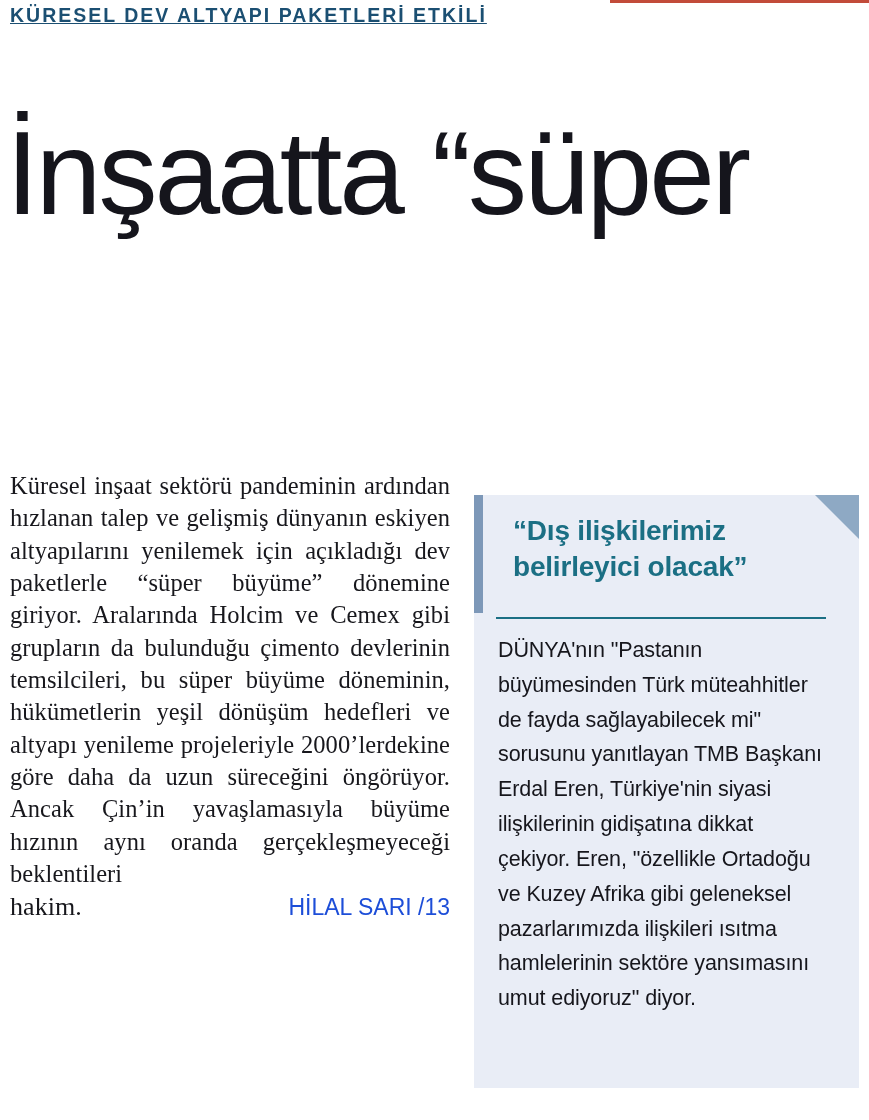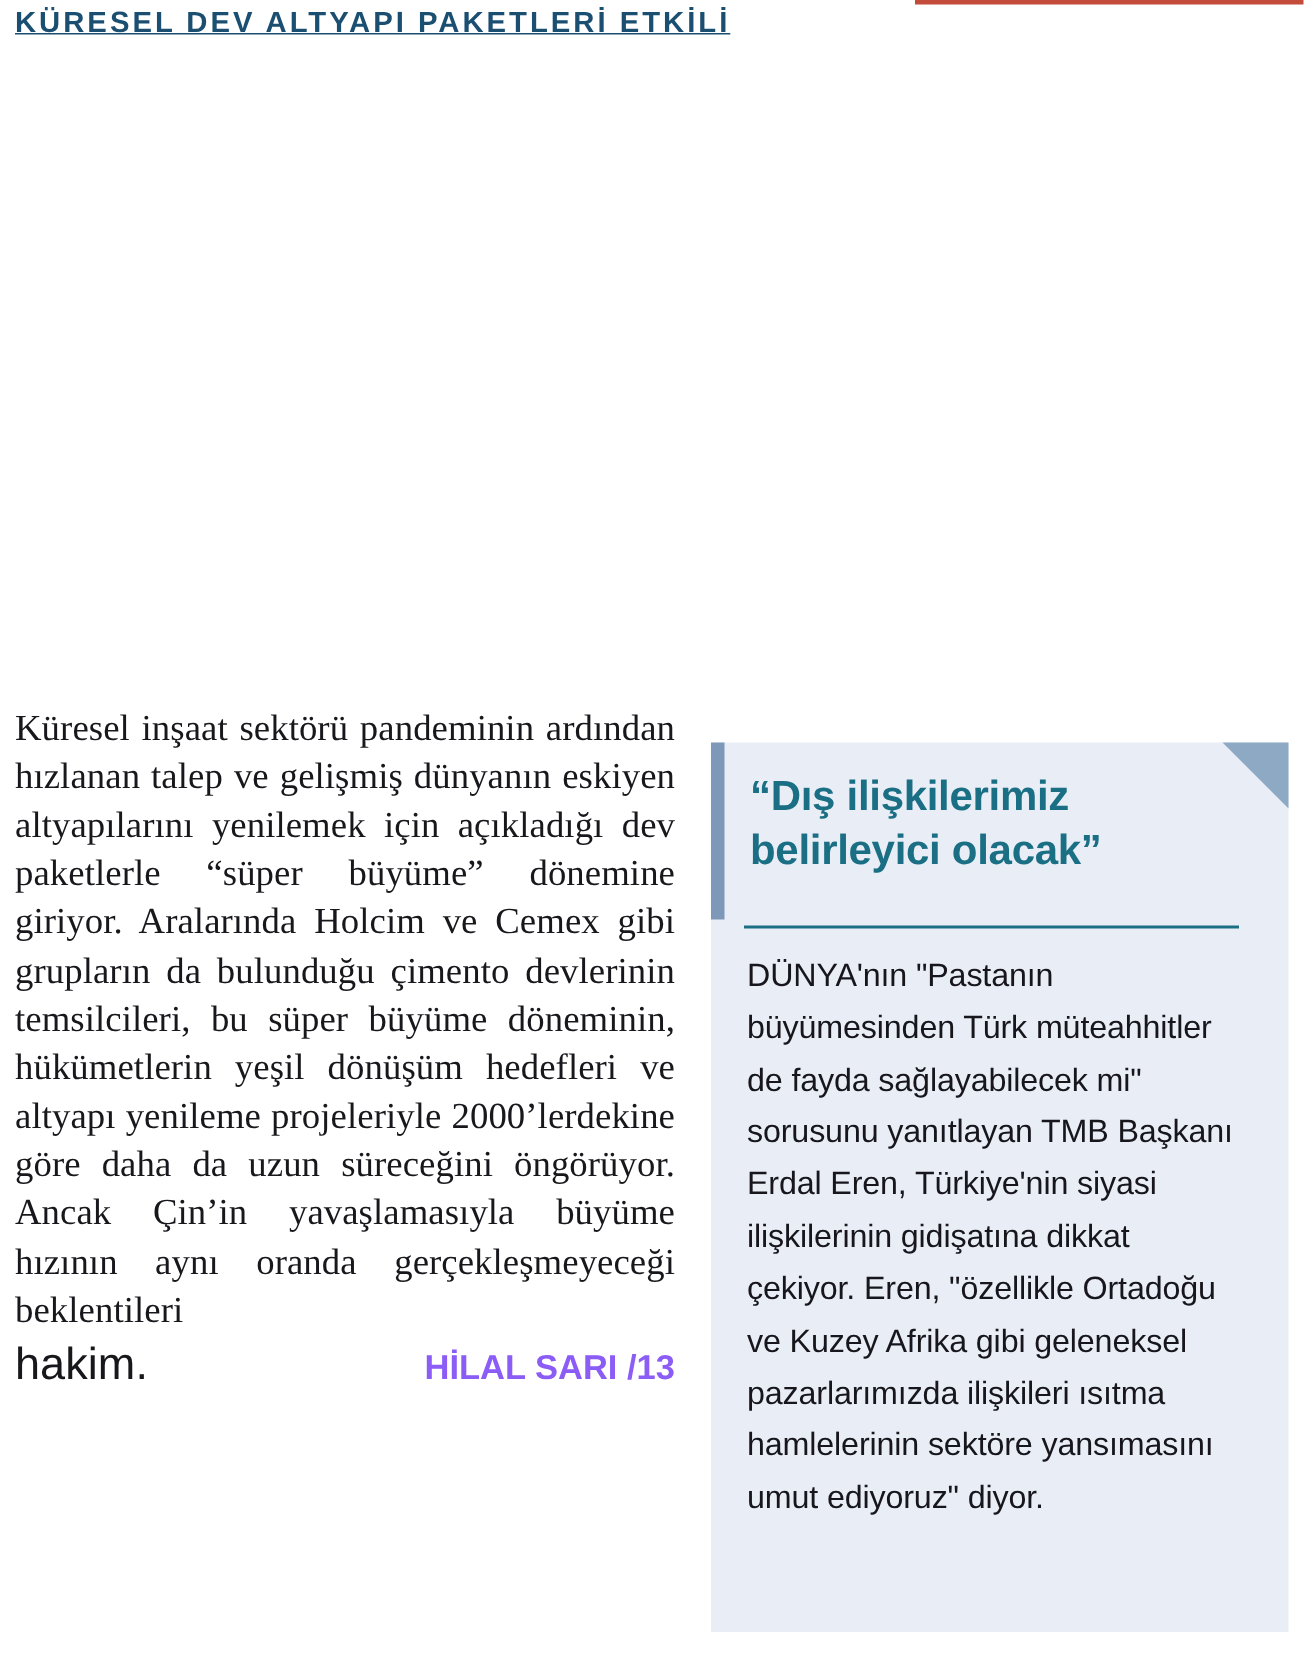--- a/index.html
+++ b/index.html
@@ -86,28 +86,28 @@
     text-align: justify;
     text-justify: inter-word;
   }
   .byline-line {
     margin-top: 0;
     display: flex;
     justify-content: space-between;
     align-items: baseline;
   }
   .byline-last-word {
-    font-family: Liberation Sans, sans-serif;
-    font-size: 30px;
+    font-family: Liberation Serif, serif;
+    font-size: 26px;
   }
   .byline {
     font-family: "Liberation Sans", sans-serif;
-    font-weight: bold;
+    font-weight: normal;
     font-size: 23px;
-    color: #8b5cf6;
+    color: #1d4ed8;
     letter-spacing: 0px;
     white-space: nowrap;
   }
 
   
   .sidebar {
     position: absolute;
     top: 495px;
     left: 474px;
     width: 385px;
@@ -127,21 +127,21 @@
     top: 0;
     right: 0;
     width: 0;
     height: 0;
     border-top: 44px solid #8ea9c4;
     border-left: 44px solid transparent;
   }
   .sidebar-title {
     position: absolute;
     top: 18px;
-    left: 26px;
+    left: 39px;
     width: 300px;
     font-family: "Liberation Sans", sans-serif;
     font-weight: bold;
     font-size: 28px;
     line-height: 1.28;
     color: #1b6f84;
     letter-spacing: -0.2px;
   }
   .sidebar-rule {
     position: absolute;
@@ -169,20 +169,21 @@
 </head>
 <body>
 
 <div class="page">
 
   <div class="top-rule"></div>
 
   <div class="kicker">KÜRESEL DEV ALTYAPI PAKETLERİ ETKİLİ</div>
 
   <h1 class="headline">
+    <span class="l1">İnşaatta “süper</span>
   </h1>
 
   <div class="body-col">
     <p>Küresel inşaat sektörü pandeminin ardından hızlanan talep ve gelişmiş dünyanın eskiyen altyapılarını yenilemek için açıkladığı dev paketlerle “süper büyüme” dönemine giriyor. Aralarında Holcim ve Cemex gibi grupların da bulunduğu çimento devlerinin temsilcileri, bu süper büyüme döneminin, hükümetlerin yeşil dönüşüm hedefleri ve altyapı yenileme projeleriyle 2000’lerdekine göre daha da uzun süreceğini öngörüyor. Ancak Çin’in yavaşlamasıyla büyüme hızının aynı oranda gerçekleşmeyeceği beklentileri</p>
     <div class="byline-line">
       <span class="byline-last-word">hakim.</span>
       <span class="byline">HİLAL SARI /13</span>
     </div>
   </div>
 

